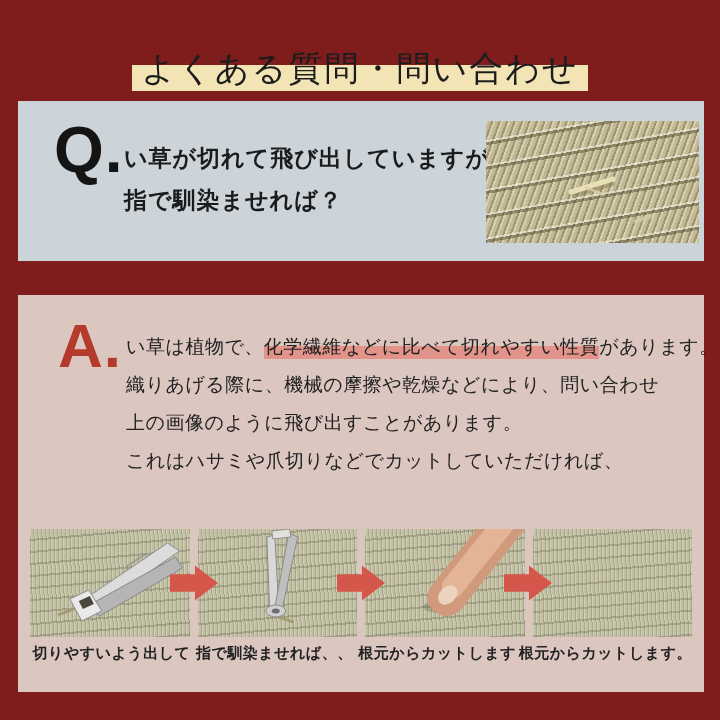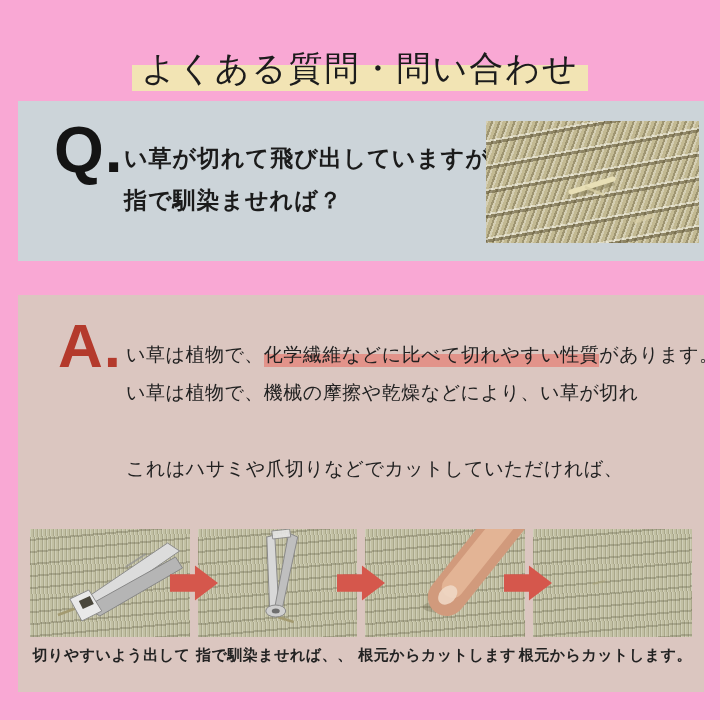--- a/index.html
+++ b/index.html
@@ -1,18 +1,18 @@
 <!DOCTYPE html>
 <html><head>
 <meta charset="utf-8">
 <style>
   * { margin:0; padding:0; box-sizing:border-box; }
   html,body { background:#ffffff; }
   .page {
-    position:relative; width:720px; height:720px; background:#f9a8d4;
+    position:relative; width:720px; height:720px; background:#7f1d1d;
     font-family:"Liberation Sans","DejaVu Sans",sans-serif; overflow:hidden;
   }
 
   
   .title-wrap { position:absolute; top:44px; left:0; width:720px; text-align:center; }
   .page-title {
     display:inline-block; font-size:34px; line-height:48px; letter-spacing:2px;
     font-weight:500; color:#1c1c1c; padding:0 9px;
     background:linear-gradient(rgba(0,0,0,0) 44%, #f2e4b4 44%, #f2e4b4 98%, rgba(0,0,0,0) 98%);
   }
@@ -37,21 +37,21 @@
   .q-photo svg { position:absolute; left:0; top:0; }
 
   
   .a-box { position:absolute; left:18px; top:295px; width:686px; height:397px; background:#dbc6c0; }
   .a-letter {
     position:absolute; left:40px; top:20px; font-size:62px; line-height:62px;
     font-weight:700; color:#b43a2c; letter-spacing:1px;
   }
   .a-text {
     position:absolute; left:108px; top:33px; font-size:19px; line-height:38px;
-    font-weight:500; color:#212121; letter-spacing:0.5px; white-space:nowrap;margin-top:8px;
+    font-weight:500; color:#212121; letter-spacing:0.5px; white-space:nowrap;
   }
   .a-highlight {
     background:linear-gradient(rgba(0,0,0,0) 42%, #e2938a 42%);
     padding-bottom:2px;
   }
 
   
   .steps { position:absolute; left:12px; top:234px; width:662px; height:108px; display:flex; gap:8px; }
   .step-photo {
     position:relative; flex:1 1 0; height:108px; overflow:hidden;
@@ -60,21 +60,21 @@
       repeating-linear-gradient(175deg, rgba(255,255,250,0) 0 10px, rgba(85,82,58,0.28) 10px 12px),
       repeating-linear-gradient(88deg, rgba(255,255,255,0.22) 0 1px, rgba(0,0,0,0) 1px 3px, rgba(95,92,65,0.25) 3px 4px);
   }
   .step-photo svg { position:absolute; left:0; top:0; width:100%; height:100%; }
   .arrow {
     position:absolute; width:48px; height:40px; top:34px; background:#d5574c;
     clip-path:polygon(0 28%, 52% 28%, 52% 6%, 100% 50%, 52% 94%, 52% 72%, 0 72%);
   }
   .arrow.a1 { left:140px; } .arrow.a2 { left:307px; } .arrow.a3 { left:474px; }
 
-  .captions { position:absolute; left:12px; top:350px; width:662px; display:flex; gap:0; }
+  .captions { position:absolute; left:12px; top:350px; width:662px; display:flex; gap:0;font-family:Liberation Mono, monospace; }
   .caption {
     flex:1 1 0; text-align:center; font-size:15px; line-height:20px;
     font-weight:700; color:#222222; letter-spacing:0.5px; white-space:nowrap;
   }
 </style>
 </head>
 <body>
 
 <div class="page">
 
@@ -95,22 +95,22 @@
         <path d="M99,66 L118,74" stroke="#d8cfa6" stroke-width="2.5" fill="none" opacity="0.8"></path>
         <path d="M148,101 L168,94" stroke="#d8cfa6" stroke-width="4" fill="none" opacity="0.7"></path>
       </svg>
     </div>
   </section>
 
   <section class="a-box">
     <span class="a-letter">A.</span>
     <div class="a-text">
       <span><span>い草は植物で、</span><span class="a-highlight">化学繊維などに比べて切れやすい性質</span><span>があります。</span></span><br>
-      <span>い草は植物で、機械の摩擦や乾燥などにより、い草が切れ</span><br>
-      <br>
+      <span>織りあげる際に、機械の摩擦や乾燥などにより、問い合わせ</span><br>
+      <span>上の画像のように飛び出すことがあります。</span><br>
       <span>これはハサミや爪切りなどでカットしていただければ、</span><br>
     </div>
 
     <div class="steps">
       <div class="step-photo">
         <svg viewBox="0 0 160 108" preserveAspectRatio="none">
           <line x1="28" y1="86" x2="52" y2="77" stroke="#a39a70" stroke-width="2.5"></line>
           <polygon points="52,72 138,14 150,22 66,80" fill="#dcdcdc" stroke="#8d8d8d" stroke-width="1"></polygon>
           <polygon points="56,78 146,28 153,39 70,87" fill="#b5b5b5" stroke="#878787" stroke-width="1"></polygon>
           <polygon points="40,70 59,61 72,82 52,92" fill="#e9e9e9" stroke="#8d8d8d" stroke-width="1"></polygon>

